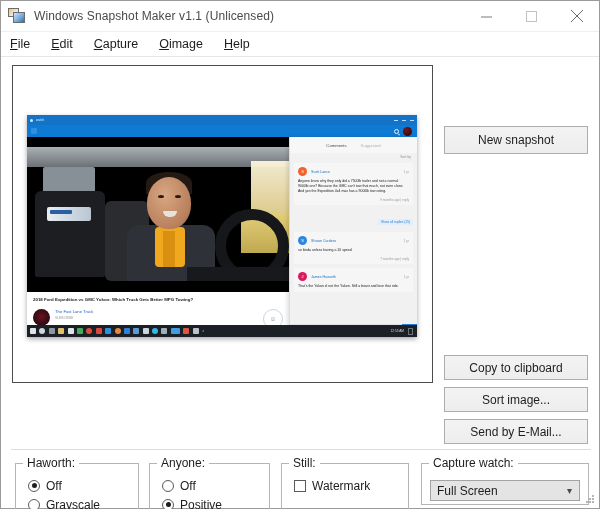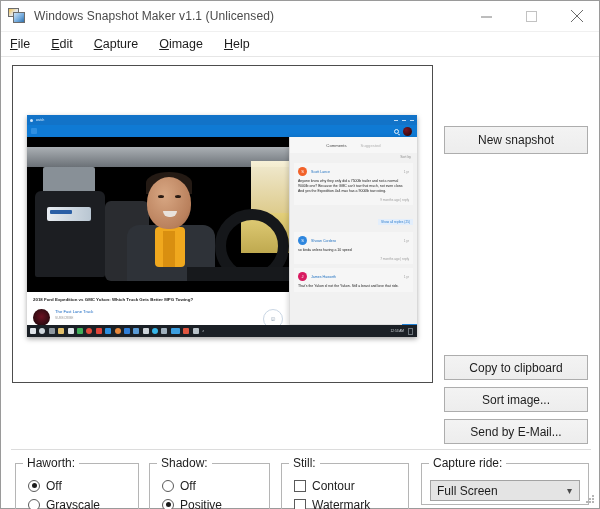--- a/index.html
+++ b/index.html
@@ -488,51 +488,47 @@
         </div>
         <div class="opt">
           <span class="radio"></span>
           <span>Grayscale</span>
         </div>
 
       </div>
     </div>
 
     <div class="group g-shadow">
-      <div class="legend">Shadow:</div>
+      <div class="legend">Anyone:</div>
       <div class="opts-wrap">
         <div class="opt">
           <span class="radio"></span>
           <span>Off</span>
         </div>
         <div class="opt">
           <span class="radio on"></span>
           <span>Positive</span>
         </div>
 
       </div>
     </div>
 
     <div class="group g-misc">
       <div class="legend">Still:</div>
       <div class="opts-wrap">
         <div class="opt">
           <span class="check"></span>
-          <span>Contour</span>
-        </div>
-        <div class="opt">
-          <span class="check"></span>
           <span>Watermark</span>
         </div>
 
       </div>
     </div>
 
     <div class="group g-capture">
-      <div class="legend">Capture ride:</div>
+      <div class="legend">Capture watch:</div>
     </div>
     <div class="dropdown">
       <span>Full Screen</span>
       <span class="chev">▾</span>
     </div>
 
     <div class="grip">
       <i style="left:7px;top:1px"></i>
       <i style="left:4px;top:4px"></i>
         <i style="left:7px;top:4px"></i>

